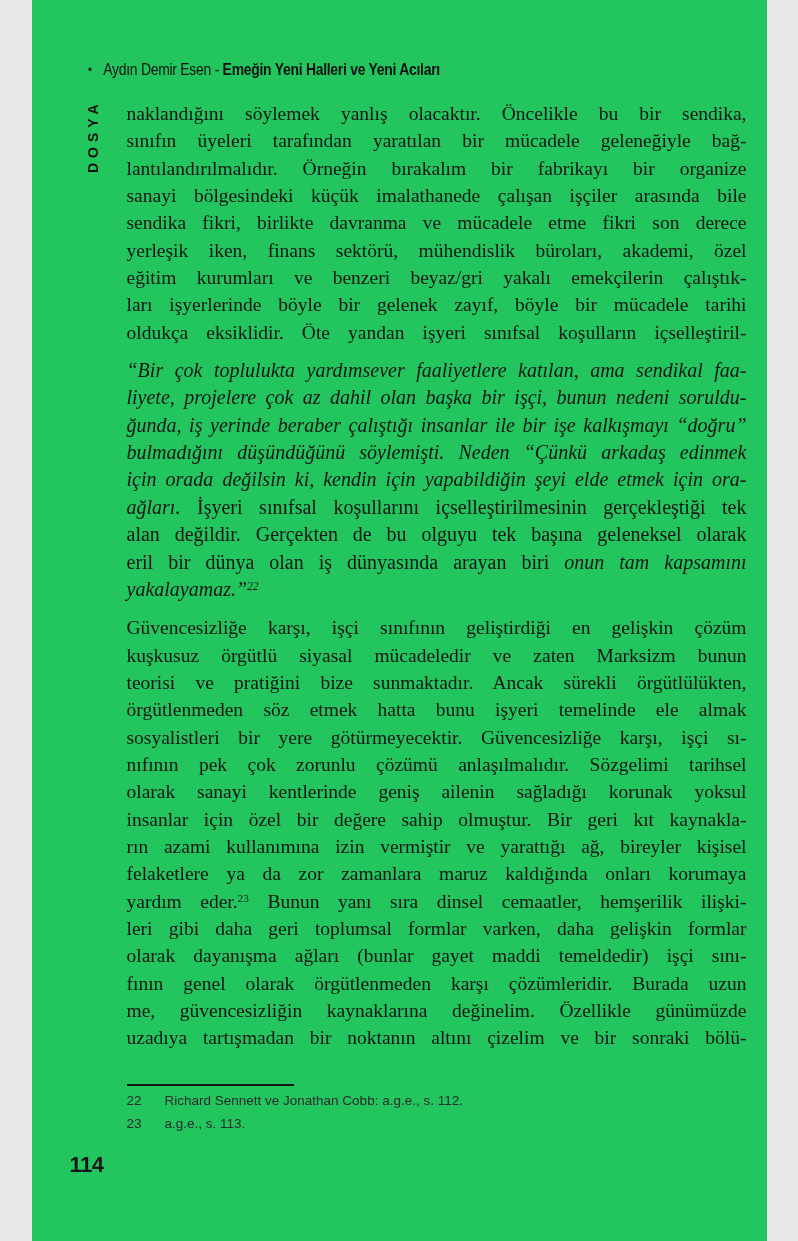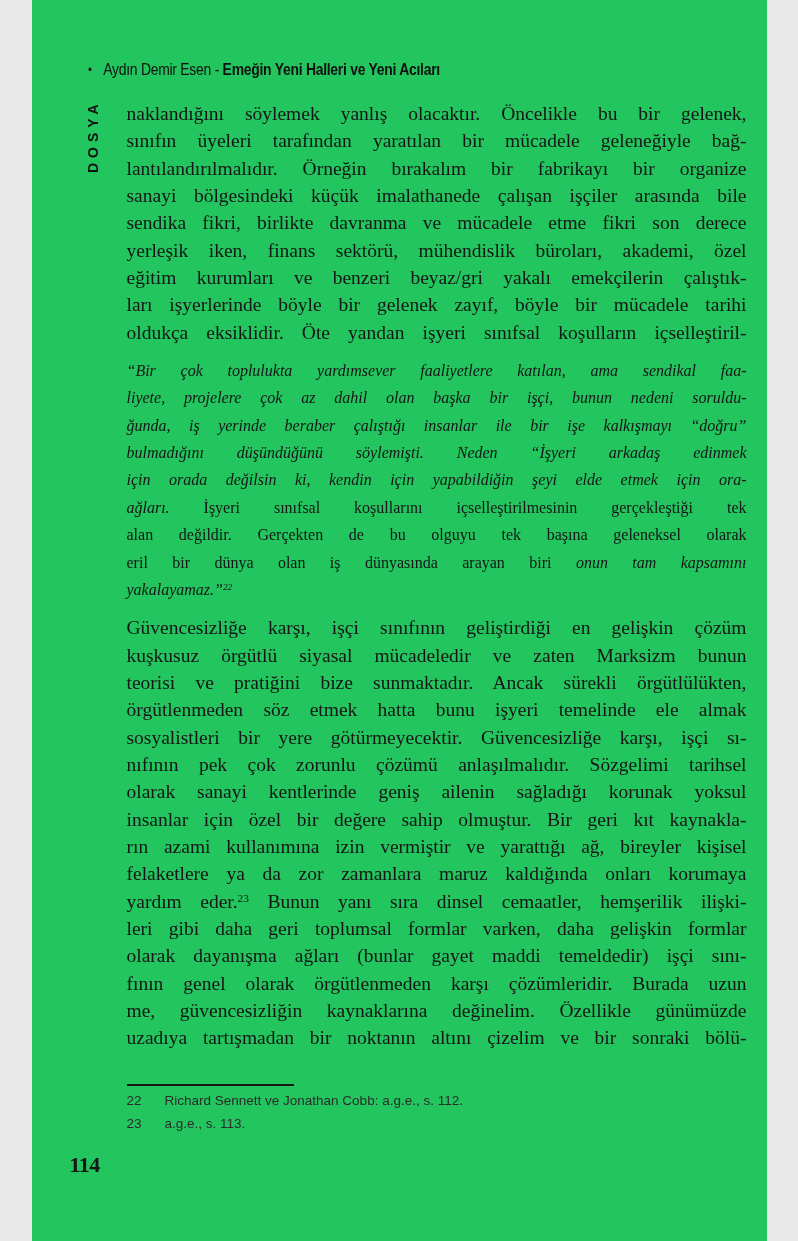--- a/index.html
+++ b/index.html
@@ -24,21 +24,21 @@
     position:absolute; left:53px; top:173px;
     transform:rotate(-90deg); transform-origin:0 0;
     font-family:"Liberation Sans", sans-serif; font-weight:700;
     font-size:14px; letter-spacing:5px; color:#111; white-space:nowrap;
   }
 
   
   .body { position:absolute; left:95px; top:100px; width:620px; }
   .para { font-size:19.5px; }
   .para + .para { margin-top:11px; }
-  .quote { font-size:16px; }
+  .quote { font-size:20px; }
   .line { line-height:27.35px; text-align:justify; text-align-last:justify; }
   .line.last { text-align-last:left; }
   .it { font-style:italic; }
   .line sup {
     font-size:0.58em; line-height:0; vertical-align:baseline;
     position:relative; top:-0.5em;
   }
 
   
   .fn-rule { position:absolute; left:95px; top:1084px; width:167px; height:2px; background:#161616; }
@@ -46,52 +46,52 @@
     position:absolute; left:95px; top:1090px; width:620px;
     font-family:"Liberation Sans", sans-serif; font-size:13.5px; color:#2b2b2b;
   }
   .fn { display:flex; line-height:22.5px; }
   .fn-num { flex:0 0 38px; }
   .fn-text { flex:1; }
 
   
   .page-number {
     position:absolute; left:38px; top:1152px;
-    font-family:Liberation Serif, serif; font-weight:700;
+    font-family:Liberation Sans, sans-serif; font-weight:700;
     font-size:22px; letter-spacing:-0.5px; color:#161616;
   }
 </style>
 </head>
 <body>
 
 <div class="page">
 
   <header class="header">
     <span class="bullet">•</span><span class="author">Aydın Demir Esen - </span><span class="booktitle">Emeğin Yeni Halleri ve Yeni Acıları</span>
   </header>
 
   <div class="dosya">DOSYA</div>
 
   <main class="body">
     <div class="para">
-        <div class="line"><span>naklandığını söylemek yanlış olacaktır. Öncelikle bu bir gelenek,</span></div>
+        <div class="line"><span>naklandığını söylemek yanlış olacaktır. Öncelikle bu bir sendika,</span></div>
         <div class="line"><span>sınıfın üyeleri tarafından yaratılan bir mücadele geleneğiyle bağ-</span></div>
         <div class="line"><span>lantılandırılmalıdır. Örneğin bırakalım bir fabrikayı bir organize</span></div>
         <div class="line"><span>sanayi bölgesindeki küçük imalathanede çalışan işçiler arasında bile</span></div>
         <div class="line"><span>sendika fikri, birlikte davranma ve mücadele etme fikri son derece</span></div>
         <div class="line"><span>yerleşik iken, finans sektörü, mühendislik büroları, akademi, özel</span></div>
         <div class="line"><span>eğitim kurumları ve benzeri beyaz/gri yakalı emekçilerin çalıştık-</span></div>
         <div class="line"><span>ları işyerlerinde böyle bir gelenek zayıf, böyle bir mücadele tarihi</span></div>
         <div class="line"><span>oldukça eksiklidir. Öte yandan işyeri sınıfsal koşulların içselleştiril-</span></div>
       </div>
     <div class="para quote">
         <div class="line"><span class="it">“Bir çok toplulukta yardımsever faaliyetlere katılan, ama sendikal faa-</span></div>
         <div class="line"><span class="it">liyete, projelere çok az dahil olan başka bir işçi, bunun nedeni soruldu-</span></div>
         <div class="line"><span class="it">ğunda, iş yerinde beraber çalıştığı insanlar ile bir işe kalkışmayı “doğru”</span></div>
-        <div class="line"><span class="it">bulmadığını düşündüğünü söylemişti. Neden “İşyeri arkadaş edinmek</span></div>
+        <div class="line"><span class="it">bulmadığını düşündüğünü söylemişti. Neden “Çünkü arkadaş edinmek</span></div>
         <div class="line"><span class="it">için orada değilsin ki, kendin için yapabildiğin şeyi elde etmek için ora-</span></div>
         <div class="line"><span class="it">ağları.</span><span> İşyeri sınıfsal koşullarını içselleştirilmesinin gerçekleştiği tek</span></div>
         <div class="line"><span>alan değildir. Gerçekten de bu olguyu tek başına geleneksel olarak</span></div>
         <div class="line"><span>eril bir dünya olan iş dünyasında arayan biri </span><span class="it">onun tam kapsamını</span></div>
         <div class="line last"><span class="it">yakalayamaz.”</span><sup class="it">22</sup></div>
       </div>
     <div class="para">
         <div class="line"><span>Güvencesizliğe karşı, işçi sınıfının geliştirdiği en gelişkin çözüm</span></div>
         <div class="line"><span>kuşkusuz örgütlü siyasal mücadeledir ve zaten Marksizm bunun</span></div>
         <div class="line"><span>teorisi ve pratiğini bize sunmaktadır. Ancak sürekli örgütlülükten,</span></div>

